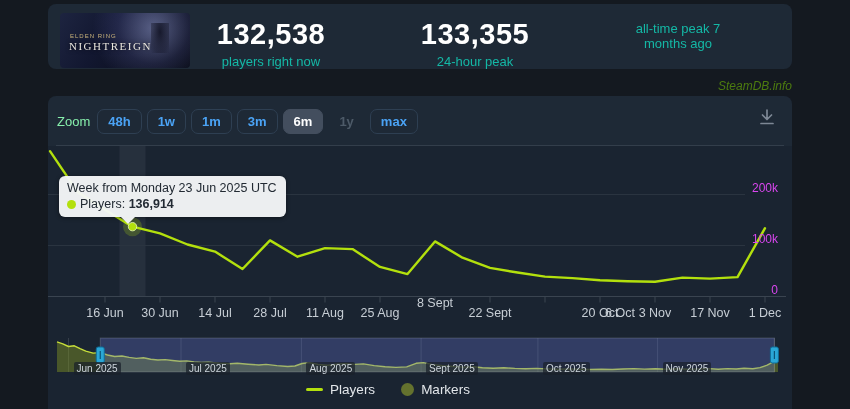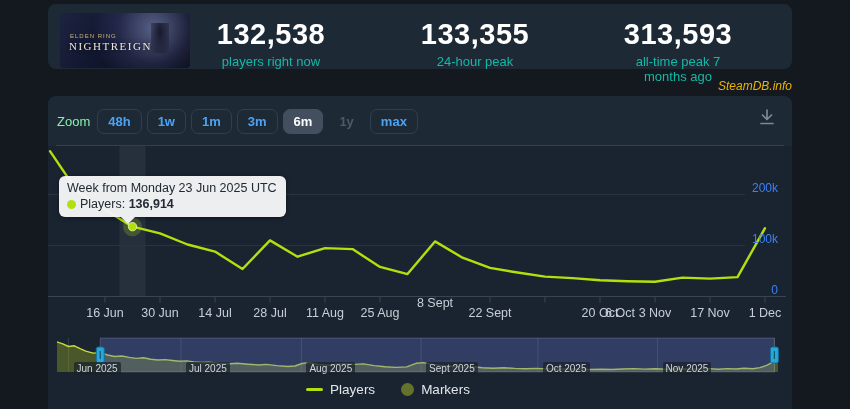--- a/index.html
+++ b/index.html
@@ -10,34 +10,34 @@
   #capsule{position:absolute;left:12px;top:9px;width:130px;height:55px;border-radius:4px;overflow:hidden;
     background:linear-gradient(120deg,#1d2440 0%,#121730 35%,#0c101f 70%,#070a14 100%);cursor:pointer;}
   #capsule .sky{position:absolute;inset:0;background:radial-gradient(circle at 72% 28%,rgba(150,160,215,.55),rgba(90,95,160,.25) 35%,transparent 60%);}
   #capsule .fig{position:absolute;left:70%;top:18%;width:18px;height:30px;background:radial-gradient(ellipse at 50% 30%,rgba(20,22,40,.95),rgba(20,22,40,.4) 70%,transparent);}
   #capsule .t1{position:absolute;left:10px;top:20px;font-size:6px;letter-spacing:1px;color:#c9b37b;}
   #capsule .t2{position:absolute;left:9px;top:27px;font-size:11px;letter-spacing:1.5px;color:#e9e6dd;
     font-family:"Liberation Serif","DejaVu Serif",serif;text-shadow:0 0 4px rgba(0,0,0,.8);}
   .stat{position:absolute;top:14px;text-align:center;transform:translateX(-50%);}
   .stat .v{font-size:29px;font-weight:800;color:#ffffff;letter-spacing:.5px;}
   .stat .l{font-size:13px;color:#14b8a6;margin-top:3px;}
-  #watermark{position:absolute;top:79px;right:58px;font-size:12px;font-style:italic;color:#eab308;}
+  #watermark{position:absolute;top:79px;right:58px;font-size:12px;font-style:italic;color:#4d7c0f;}
   
   #chartPanel{left:48px;top:96px;width:744px;height:320px;}
   #chartBody{position:absolute;left:0;top:50px;width:744px;height:270px;background:#1a2431;}
   #zoomRow{position:absolute;left:9px;top:11px;height:28px;display:flex;align-items:center;}
   #zoomLabel{font-size:13px;color:#86efac;margin-right:7px;}
   .zbtn{display:inline-block;margin-right:5px;padding:4px 10px;border:1px solid #2e3f52;border-radius:7px;
     font-size:13px;font-weight:700;color:#4ba3f5;cursor:pointer;line-height:15px;}
   .zbtn.selected{background:#434e5e;border-color:#434e5e;color:#ffffff;}
   .zbtn.disabled{border-color:transparent;color:#4d5a68;cursor:default;}
   #dlIcon{position:absolute;right:14px;top:10px;width:22px;height:24px;cursor:pointer;}
   #divider{position:absolute;left:8px;top:49px;width:728px;height:0;border-top:1px solid #333e4b;}
   svg{position:absolute;left:0;top:0;pointer-events:none;}
-  .axis-label{position:absolute;font-size:12px;color:#3b82f6;}
+  .axis-label{position:absolute;font-size:12px;color:#d946ef;}
   .xtick-label{position:absolute;font-size:12.5px;color:#c7ced5;transform:translateX(-50%);white-space:nowrap;}
   .nav-month{position:absolute;font-size:10px;color:#ced6dd;background:rgba(25,32,42,.72);
     padding:1px 3px;border-radius:2px;white-space:nowrap;}
   
   #tooltip{position:absolute;left:59px;top:176px;background:rgba(245,247,248,.96);border-radius:6px;
     padding:5px 9px 6px 8px;box-shadow:0 1px 4px rgba(0,0,0,.45);z-index:5;}
   #tooltip .tt1{font-size:12.5px;color:#222a33;white-space:nowrap;}
   #tooltip .tt2{font-size:12.5px;color:#222a33;margin-top:2px;white-space:nowrap;}
   #tooltip .dot{display:inline-block;width:9px;height:9px;border-radius:50%;margin-right:4px;vertical-align:-1px;}
   #tooltip .val{font-weight:800;}
@@ -62,21 +62,20 @@
   </div>
   <div class="stat" style="left:223px;">
     <div class="v">132,538</div>
     <div class="l">players right now</div>
   </div>
   <div class="stat" style="left:427px;">
     <div class="v">133,355</div>
     <div class="l">24-hour peak</div>
   </div>
   <div class="stat" style="left:630px;">
-    <div class="v">313,593</div>
     <div class="l">all-time peak 7 months ago</div>
   </div>
 </div>
 
 <div id="watermark">SteamDB.info</div>
 
 <div class="panel" id="chartPanel">
   <div id="chartBody"></div>
   <div id="zoomRow">
     <span id="zoomLabel">Zoom</span>

